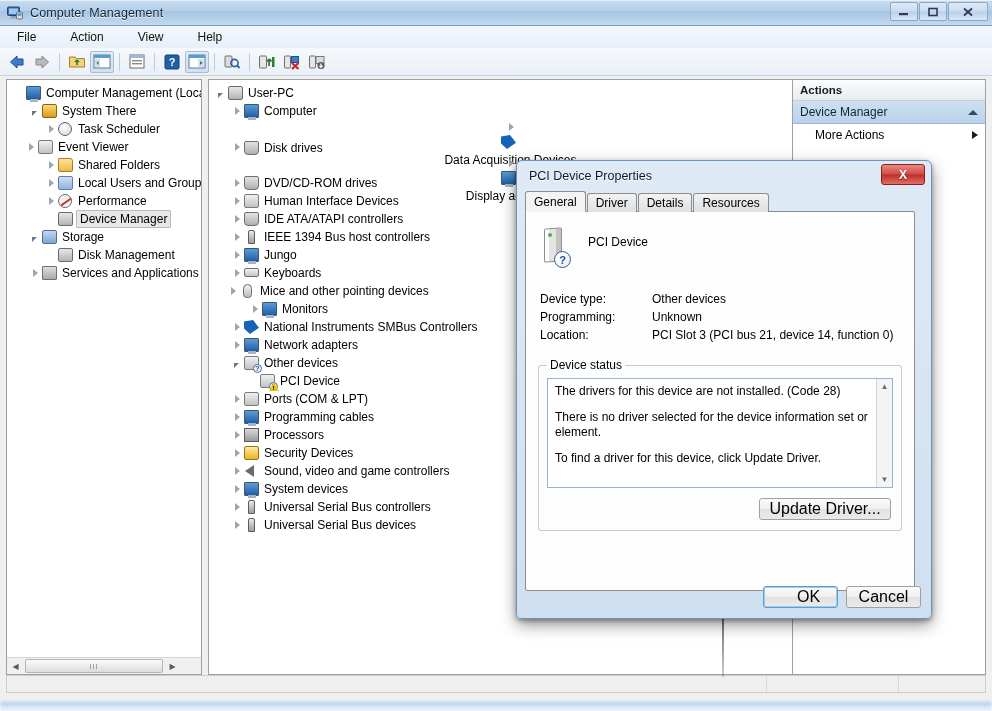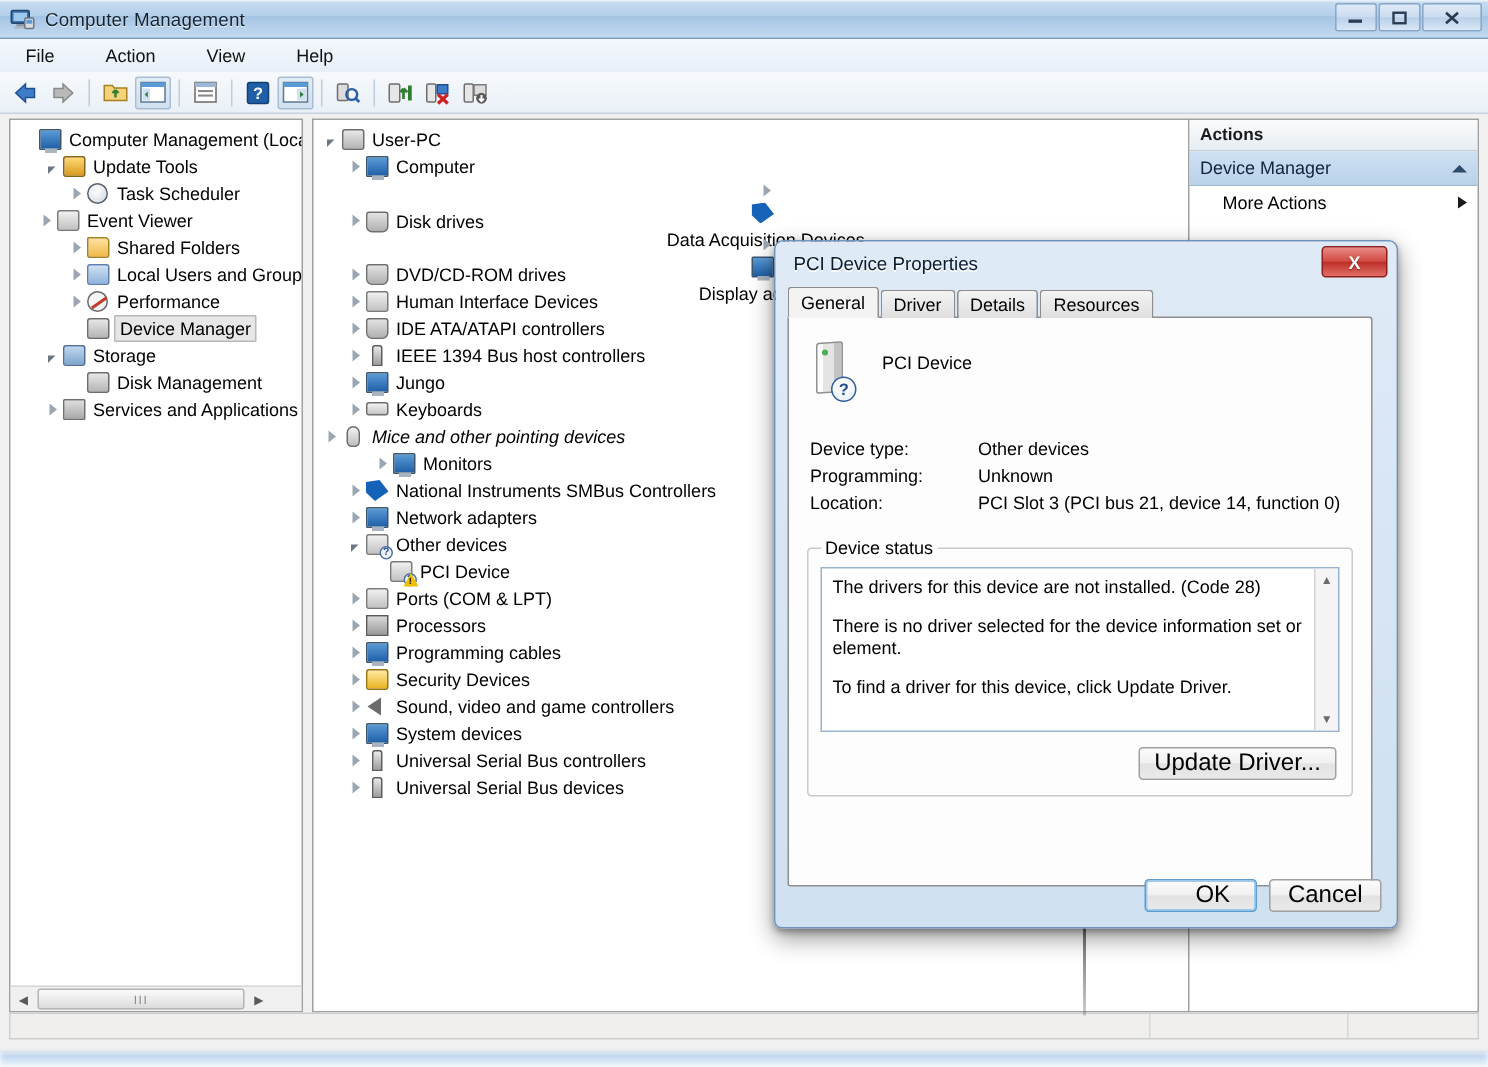--- a/index.html
+++ b/index.html
@@ -475,21 +475,21 @@
             </div>
             <span class="tlabel">Computer Management (Local</span>
           </div>
           <div class="tnode" style="padding-left: 20px;">
             <span class="twist">
               <span class="tri-open"></span>
             </span>
             <div class="tico">
               <div class="ic ic-tools"></div>
             </div>
-            <span class="tlabel">Update Tools</span>
+            <span class="tlabel">System There</span>
           </div>
           <div class="tnode" style="padding-left: 36px;">
             <span class="twist">
               <span class="tri-closed"></span>
             </span>
             <div class="tico">
               <div class="ic ic-clock"></div>
             </div>
             <span class="tlabel">Task Scheduler</span>
           </div>
@@ -663,21 +663,21 @@
           </div>
           <div class="tnode" style="padding-left: 20px;">
             <span class="twist">
               <span class="tri-closed"></span>
             </span>
             <div class="tico">
               <div class="ic ic-kbd"></div>
             </div>
             <span class="tlabel">Keyboards</span>
           </div>
-          <div class="tnode" style="padding-left: 4px; font-style: italic;">
+          <div class="tnode" style="padding-left: 16px;">
             <span class="twist">
               <span class="tri-closed"></span>
             </span>
             <div class="tico">
               <div class="ic ic-mouse"></div>
             </div>
             <span class="tlabel">Mice and other pointing devices</span>
           </div>
           <div class="tnode" style="padding-left: 38px;">
             <span class="twist">
@@ -732,32 +732,32 @@
             <div class="tico">
               <div class="ic ic-box"></div>
             </div>
             <span class="tlabel">Ports (COM &amp; LPT)</span>
           </div>
           <div class="tnode" style="padding-left: 20px;">
             <span class="twist">
               <span class="tri-closed"></span>
             </span>
             <div class="tico">
+              <div class="ic ic-monitor"></div>
+            </div>
+            <span class="tlabel">Programming cables</span>
+          </div>
+          <div class="tnode" style="padding-left: 20px;">
+            <span class="twist">
+              <span class="tri-closed"></span>
+            </span>
+            <div class="tico">
               <div class="ic ic-chip"></div>
             </div>
             <span class="tlabel">Processors</span>
-          </div>
-          <div class="tnode" style="padding-left: 20px;">
-            <span class="twist">
-              <span class="tri-closed"></span>
-            </span>
-            <div class="tico">
-              <div class="ic ic-monitor"></div>
-            </div>
-            <span class="tlabel">Programming cables</span>
           </div>
           <div class="tnode" style="padding-left: 20px;">
             <span class="twist">
               <span class="tri-closed"></span>
             </span>
             <div class="tico">
               <div class="ic ic-yellowkey"></div>
             </div>
             <span class="tlabel">Security Devices</span>
           </div>

